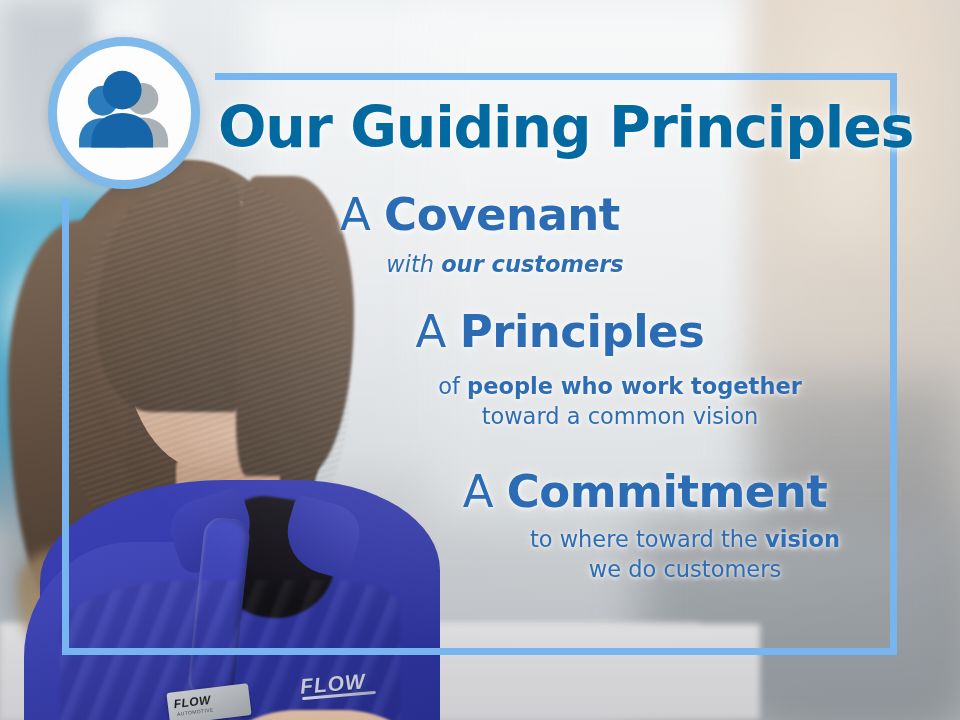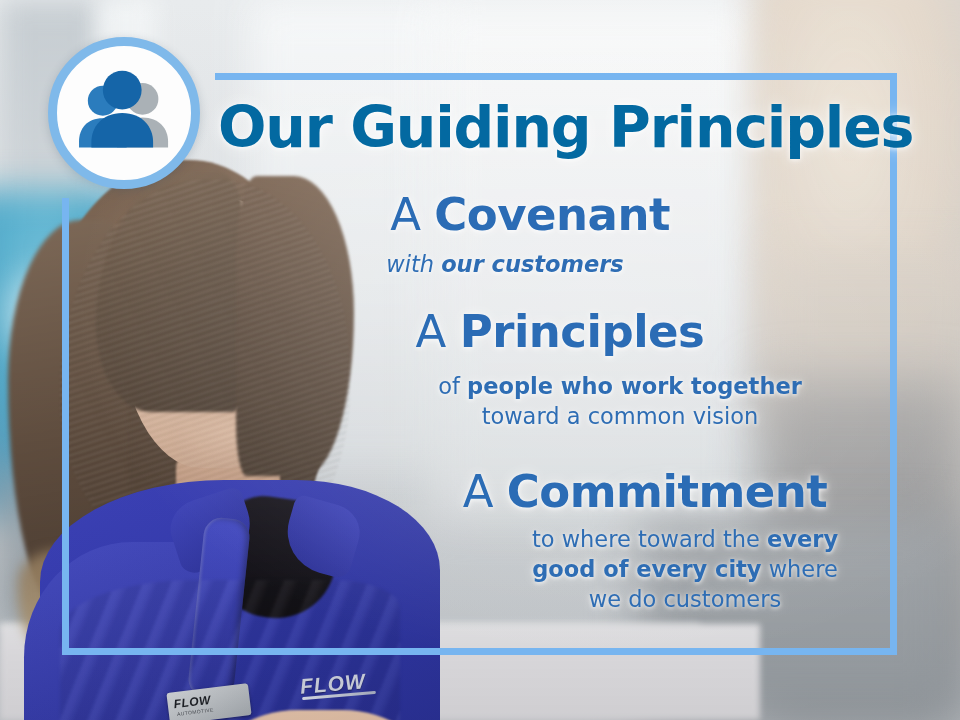--- a/index.html
+++ b/index.html
@@ -340,21 +340,21 @@
   .p-sub {
     font-family:"DejaVu Sans", sans-serif;
     font-size:22.5px;
     color:#2e6db4;
     line-height:1.33;
     text-shadow:0 1px 4px rgba(255,255,255,.9), 0 0 12px rgba(255,255,255,.6);
   }
   .p-sub b { font-weight:bold; }
 
   
-  #covenant       { left:340px; top:188px; width:330px; text-align:right; }
+  #covenant       { left:340px; top:188px; width:330px; text-align:left; }
   #covenant-sub   { left:330px; top:250px; width:350px; text-align:center;font-style:italic; }
 
   #community      { left:380px; top:305px; width:360px; text-align:center; }
   #community-sub  { left:420px; top:372px; width:400px; text-align:center; }
 
   #commitment     { left:440px; top:465px; width:410px; text-align:center; }
   #commitment-sub { left:490px; top:525px; width:390px; text-align:center; }
 </style>
 </head>
 <body>
@@ -453,18 +453,17 @@
   <div class="principle p-sub" id="community-sub">
     <div><span>of </span><b>people who work together</b></div>
     <div>toward a common vision</div>
   </div>
 
   <div class="principle p-head" id="commitment">
     <span class="lead">A</span>
     <span class="word"> Commitment</span>
   </div>
   <div class="principle p-sub" id="commitment-sub">
-    <div><span>to where toward the </span><b>every</b></div>
-    <div><b>good of every city</b><span> where</span></div>
+    <div><span>to where toward the </span><b>vision</b></div>
     <div>we do customers</div>
   </div>
 
 </div>
 
 </body></html>

